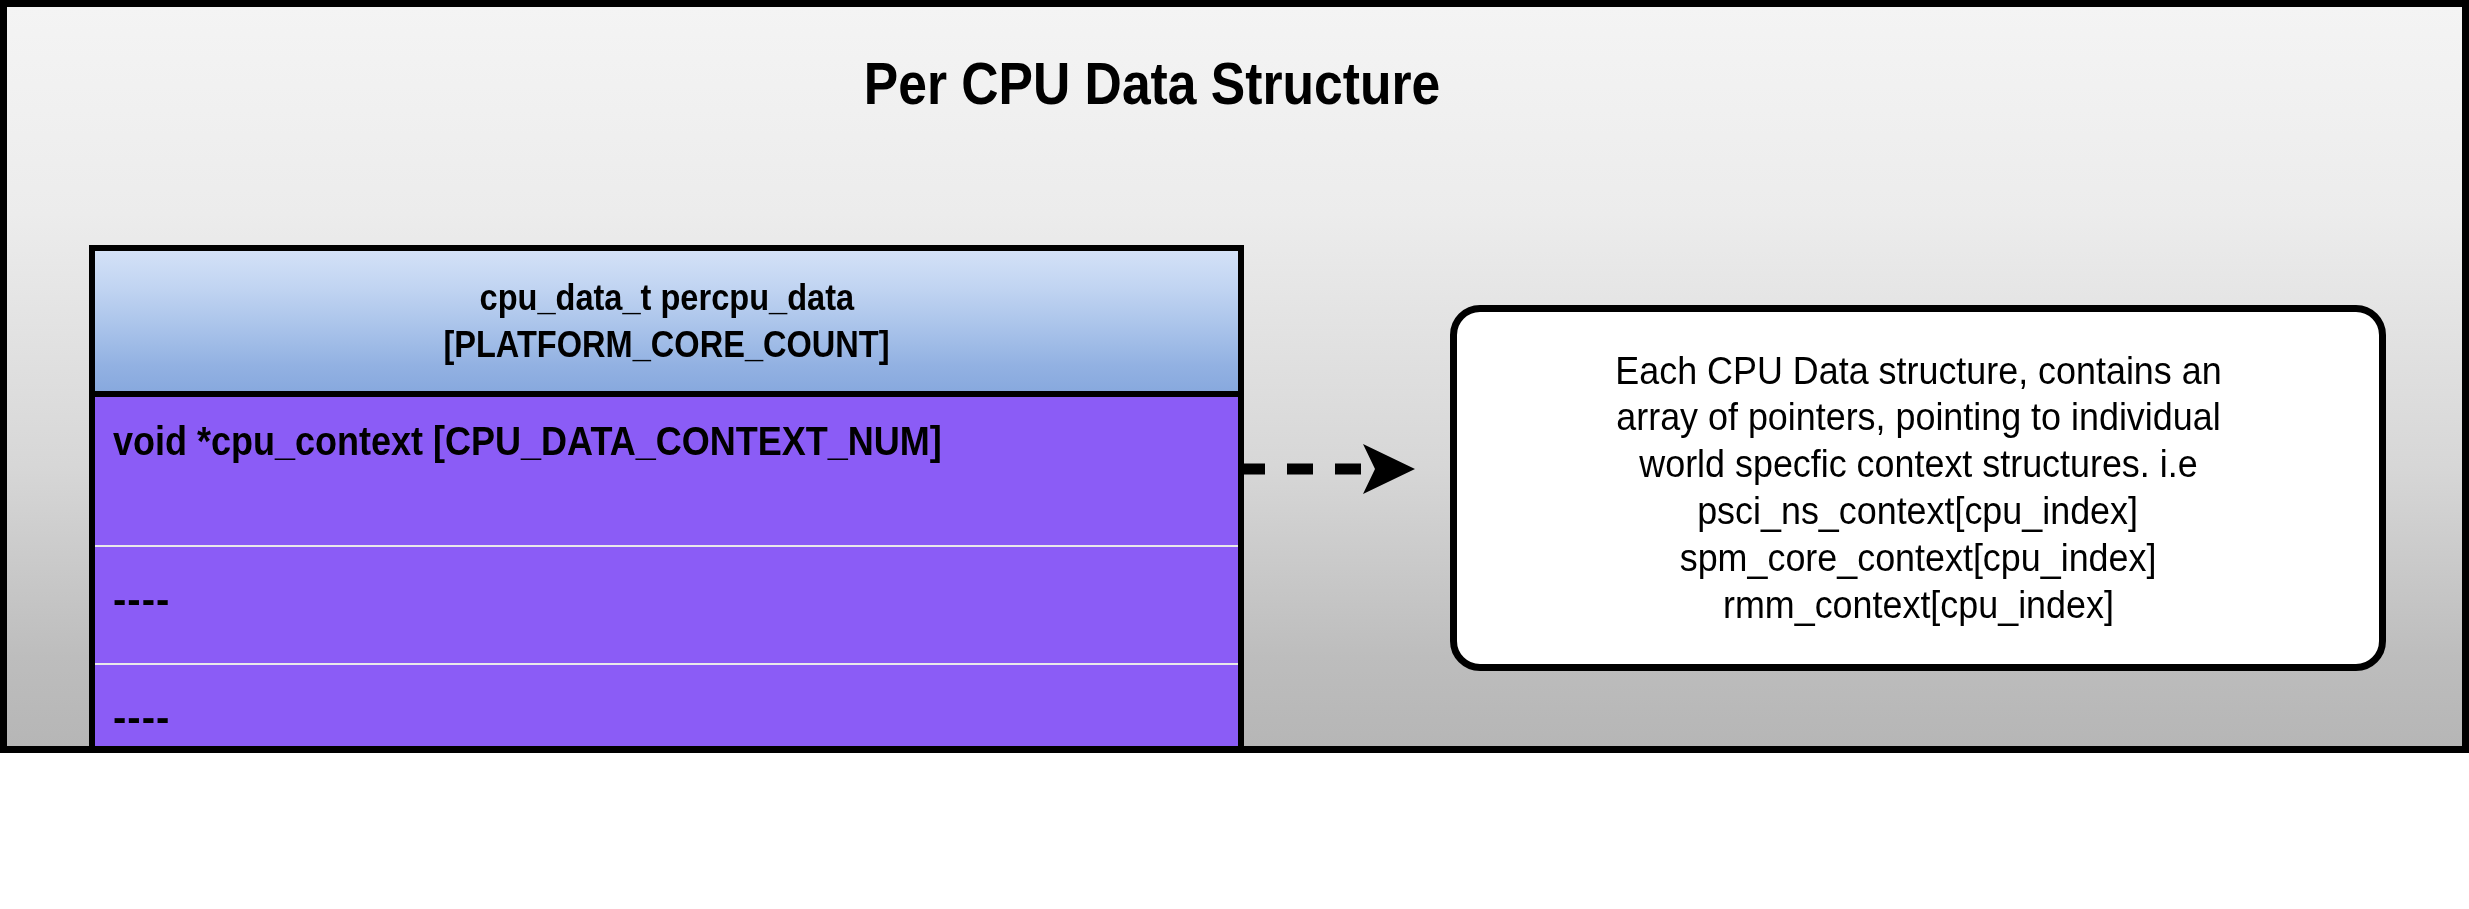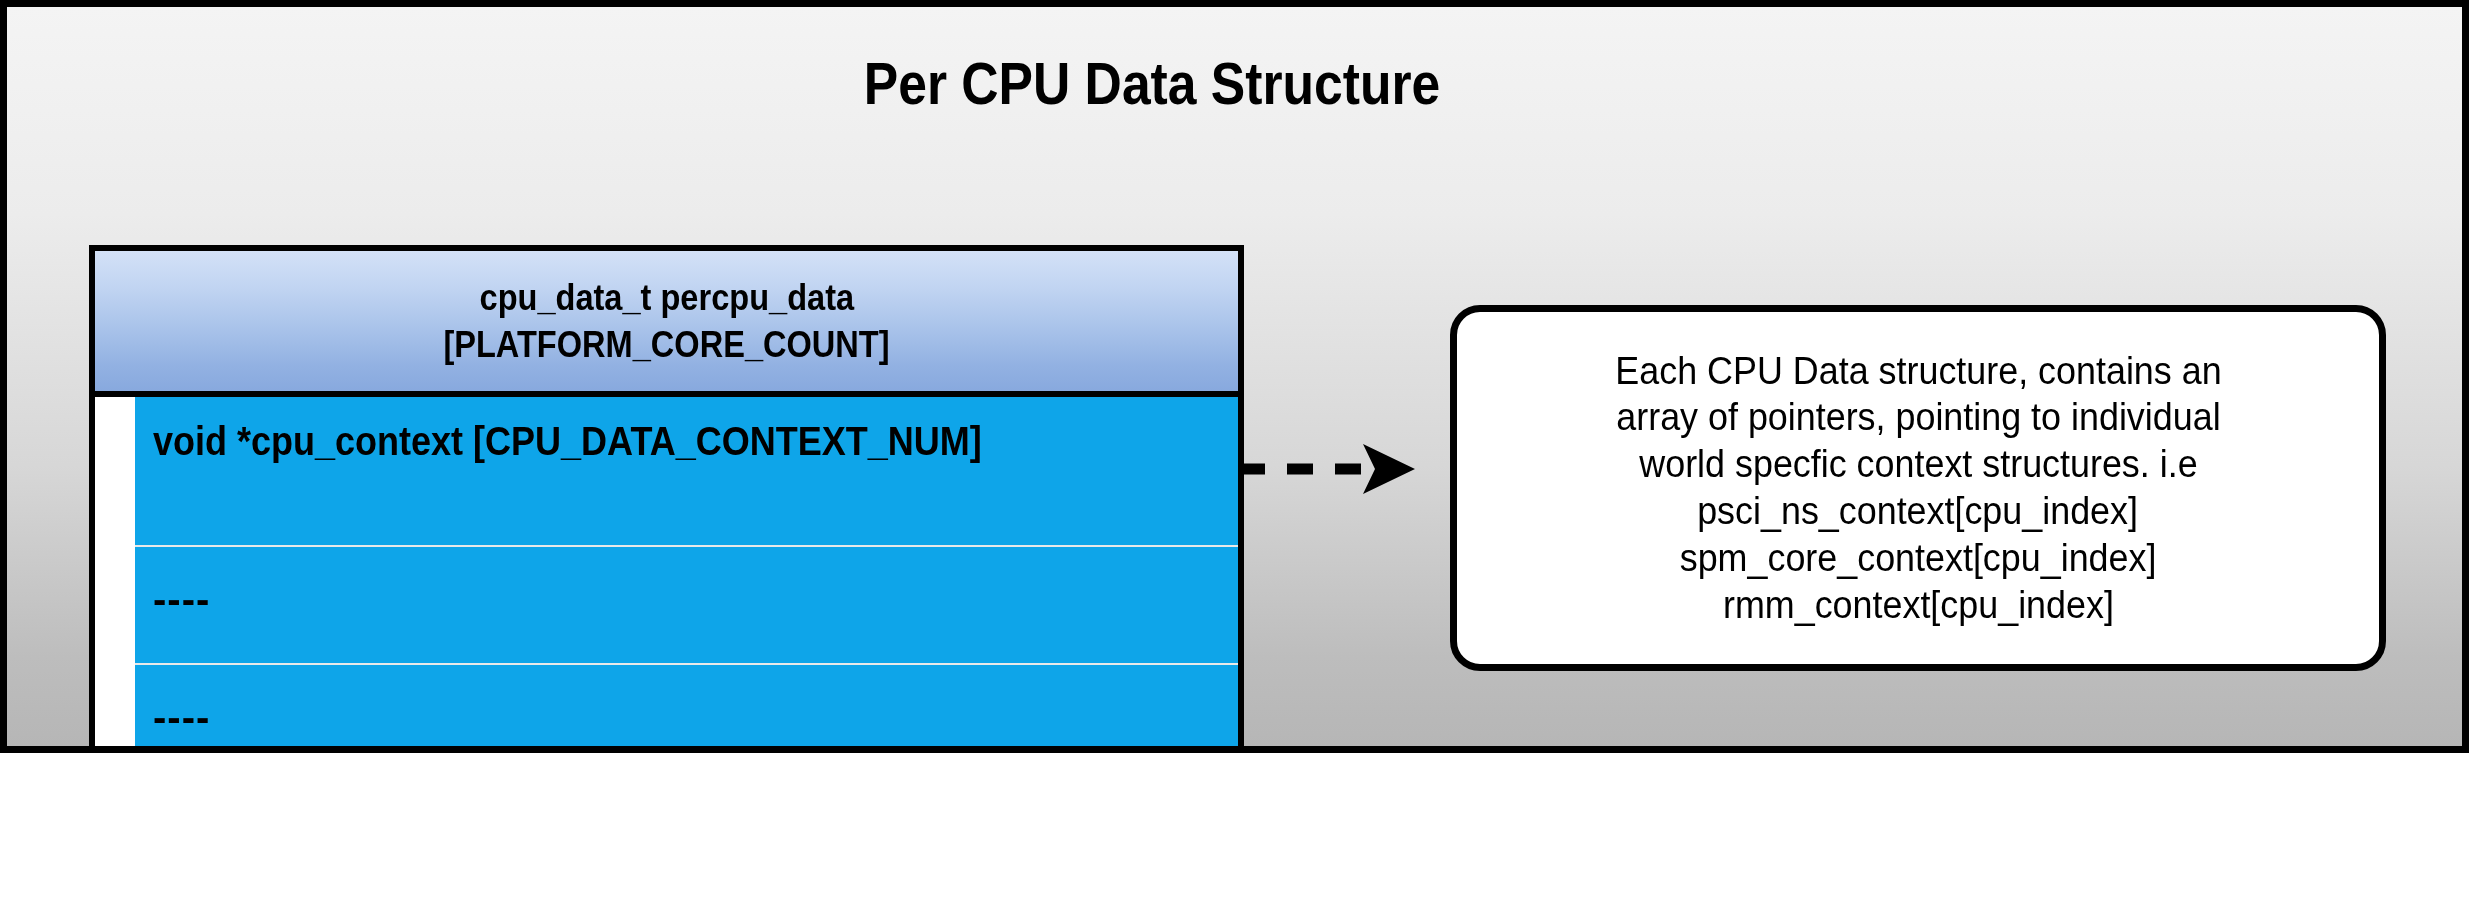--- a/index.html
+++ b/index.html
@@ -68,22 +68,21 @@
     font-stretch: condensed;
     color: #000000;
     line-height: 1.28;
     white-space: nowrap;
     transform: scaleX(0.88);
   }
 
   .struct-row {
     box-sizing: border-box;
     position: relative;
-    background: #0ea5e9;
-    margin-left: 40px;
+    background: #8b5cf6;
   }
   #row-context {
     height: 150px;
     border-bottom: 2px solid #e9e9e9;
   }
   #row-dash-1 {
     height: 118px;
     border-bottom: 2px solid #e9e9e9;
   }
   #row-dash-2 {

